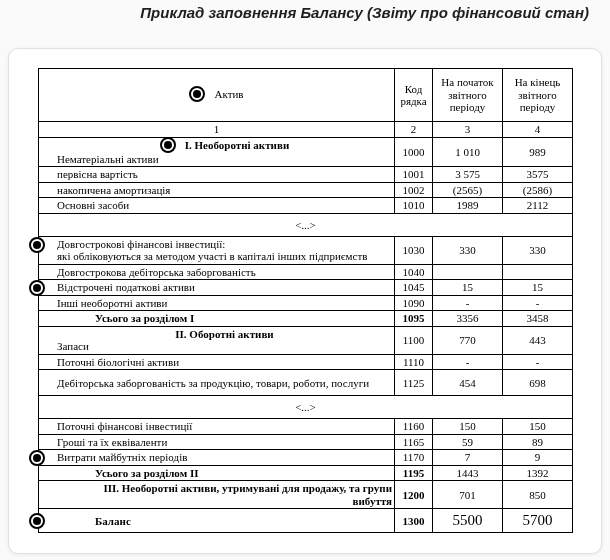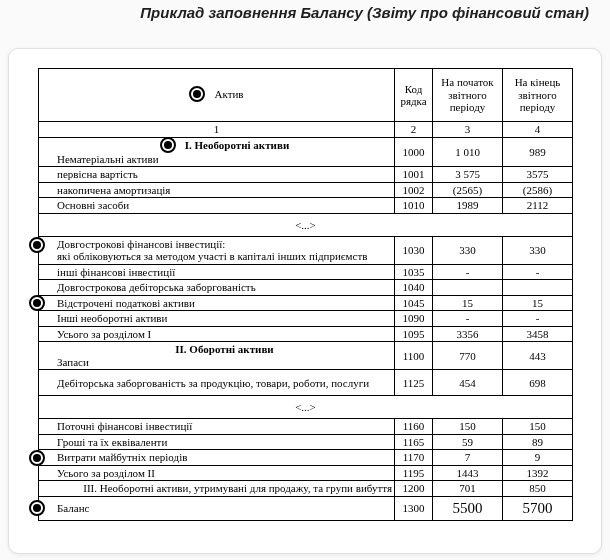--- a/index.html
+++ b/index.html
@@ -29,21 +29,21 @@
     font-size:11px;line-height:12.5px;
     padding:1px 2px;vertical-align:middle;
     overflow:visible;
   }
   td.th{height:50px;text-align:center;vertical-align:middle;padding:1px 3px;}
   td.lbl{text-align:left;padding-left:18px;}
   td.num{text-align:center;padding:1px 1px;}
   td.cnum{height:12px;text-align:center;}
   td.gap{height:20px;text-align:center;border:1px solid #000;font-size:11px;}
   .sect{font-weight:bold;text-align:center;}
-  .b{font-weight:normal;}
+  .b{font-weight:bold;margin-left:38px;}
   .ctr{text-align:right;}
   td.big{font-size:15px;line-height:17px;}
   tr.tall td{height:23px;}
   tr.balrow td{height:21px;}
   td.rel{position:relative;}
   
   .marker{
     display:inline-block;width:12px;height:12px;
     border:2px solid #000;border-radius:50%;
     background:#fff;position:relative;vertical-align:middle;
@@ -129,28 +129,20 @@
             <span class="marker left topline"></span>
             <div>Довгострокові фінансові інвестиції:</div>
             <div>які обліковуються за методом участі в капіталі інших підприємств</div>
           </td>
           <td class="num">1030</td>
           <td class="num">330</td>
           <td class="num">330</td>
         </tr>
         <tr>
           <td class="lbl">
-            <div>інші фінансові інвестиції</div>
-          </td>
-          <td class="num">1035</td>
-          <td class="num">-</td>
-          <td class="num">-</td>
-        </tr>
-        <tr>
-          <td class="lbl">
             <div>Довгострокова дебіторська заборгованість</div>
           </td>
           <td class="num">1040</td>
           <td class="num"></td>
           <td class="num"></td>
         </tr>
         <tr>
           <td class="lbl rel">
             <span class="marker left"></span>
             <div>Відстрочені податкові активи</div>
@@ -176,20 +168,28 @@
           <td class="num">3458</td>
         </tr>
         <tr>
           <td class="lbl">
             <div class="sect">II. Оборотні активи</div>
             <div>Запаси</div>
           </td>
           <td class="num">1100</td>
           <td class="num">770</td>
           <td class="num">443</td>
+        </tr>
+        <tr>
+          <td class="lbl">
+            <div>Поточні біологічні активи</div>
+          </td>
+          <td class="num">1110</td>
+          <td class="num">-</td>
+          <td class="num">-</td>
         </tr>
         <tr class="tall">
           <td class="lbl">
             <div>Дебіторська заборгованість за продукцію, товари, роботи, послуги</div>
           </td>
           <td class="num">1125</td>
           <td class="num">454</td>
           <td class="num">698</td>
         </tr>
         <tr>

